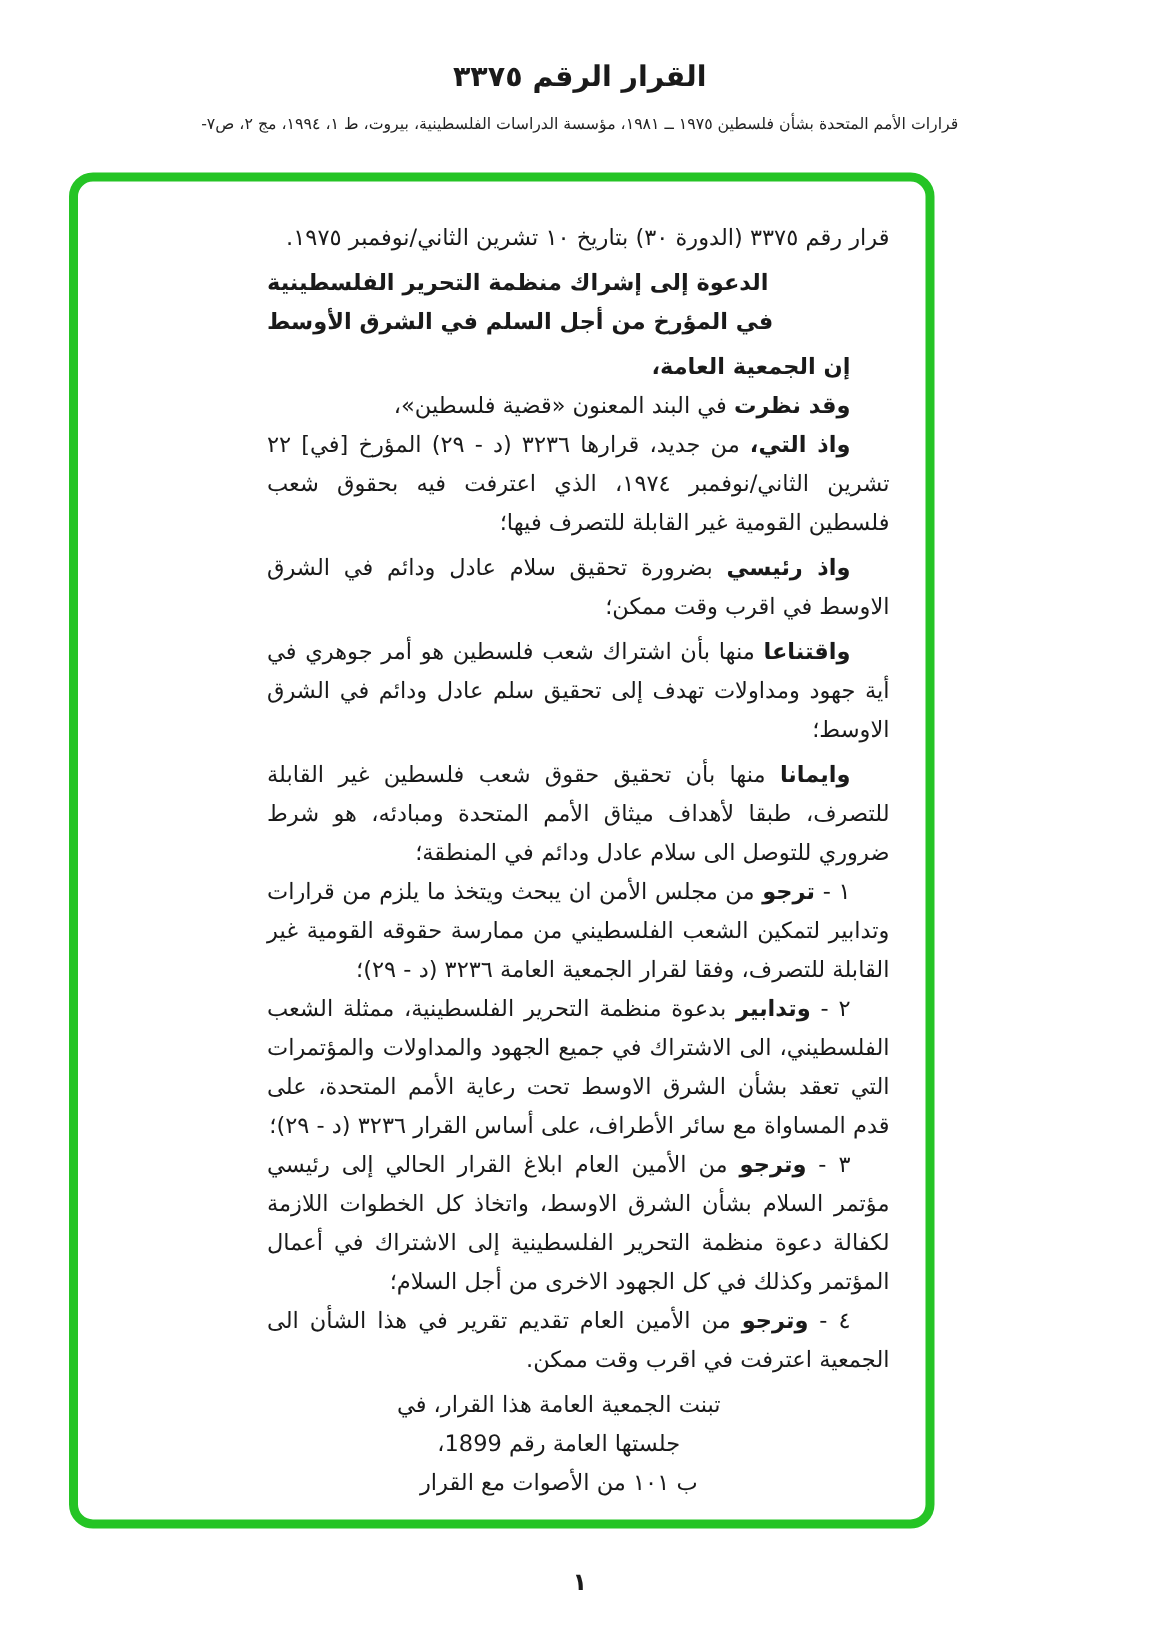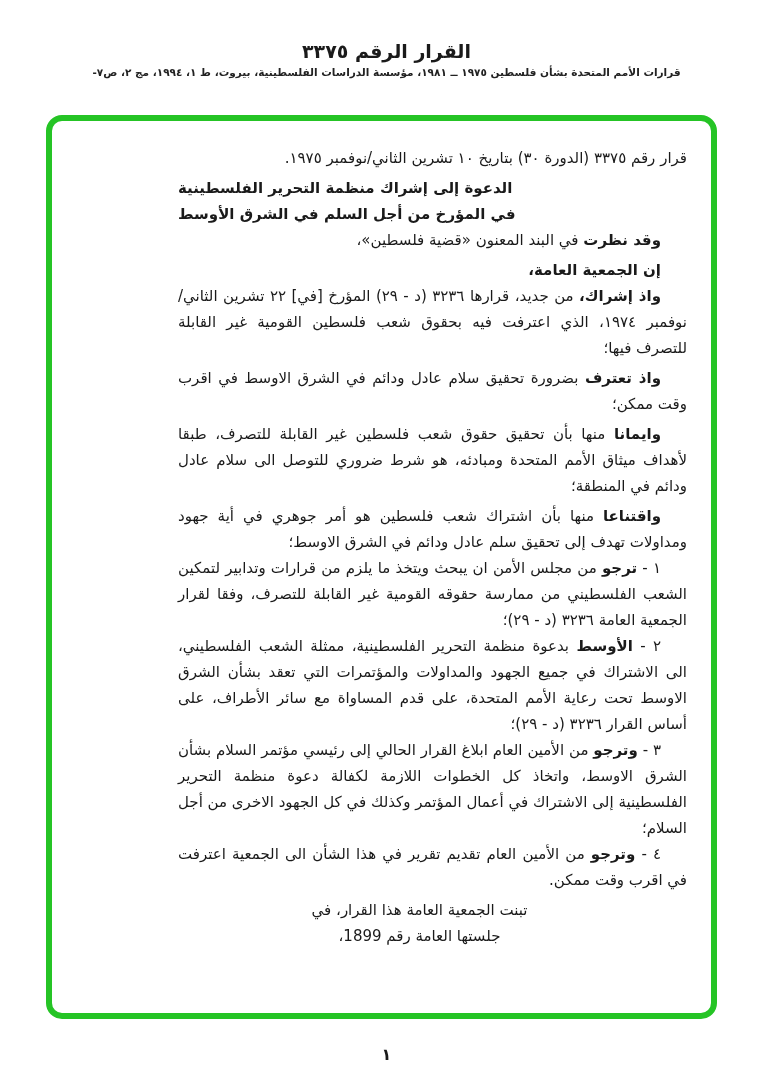--- a/index.html
+++ b/index.html
@@ -7,26 +7,26 @@
   .page {
     position:relative;
     width:773px; height:1088px;
     background:#ffffff;
     font-family:"DejaVu Sans", sans-serif;
     color:#1a1a1a;
     overflow:hidden;
   }
   .header { text-align:center; padding-top:40px; direction:rtl; }
   .header-title { font-size:19px; font-weight:bold; letter-spacing:0.5px; }
-  .citation { font-size:10.5px; margin-top:4px; color:#222;font-weight:bold; }
+  .citation { font-size:10.5px; margin-top:15px; color:#222; }
 
   .frame {
     position:absolute;
     left:46px; top:115px;
-    width:671px; height:904px;
+    width:577px; height:904px;
     border:6px solid #f9a8d4;
     border-radius:16px;
     background:#ffffff;
   }
   .doc-body {
     direction:rtl;
     text-align:justify;
     padding:24px 24px 0 126px;
     font-size:15px;
     line-height:26px;
@@ -58,63 +58,64 @@
   </div>
 
   <div class="frame" style="border-color: rgb(37, 196, 37);">
     <div class="doc-body">
 
       <p class="intro">قرار رقم ٣٣٧٥ (الدورة ٣٠) بتاريخ ١٠ تشرين الثاني/نوفمبر ١٩٧٥.</p>
 
       <p class="doc-title">الدعوة إلى إشراك منظمة التحرير الفلسطينية</p>
       <p class="doc-title">في المؤرخ من أجل السلم في الشرق الأوسط</p>
 
-      <p class="para">
-        <span class="prefix"></span><span class="lead">وقد نظرت</span><span> في البند المعنون «قضية فلسطين»،</span>
-      </p>
-
       <p class="para sp">
         <span class="prefix"></span><span class="lead">إن الجمعية العامة،</span><span></span>
       </p>
 
       <p class="para">
-        <span class="prefix"></span><span class="lead">واذ إشراك،</span><span> من جديد، قرارها ٣٢٣٦ (د - ٢٩) المؤرخ [في] ٢٢ تشرين الثاني/نوفمبر ١٩٧٤، الذي اعترفت فيه بحقوق شعب فلسطين القومية غير القابلة للتصرف فيها؛</span>
+        <span class="prefix"></span><span class="lead">وقد نظرت</span><span> في البند المعنون «قضية فلسطين»،</span>
+      </p>
+
+      <p class="para">
+        <span class="prefix"></span><span class="lead">واذ التي،</span><span> من جديد، قرارها ٣٢٣٦ (د - ٢٩) المؤرخ [في] ٢٢ تشرين الثاني/نوفمبر ١٩٧٤، الذي اعترفت فيه بحقوق شعب فلسطين القومية غير القابلة للتصرف فيها؛</span>
       </p>
 
       <p class="para sp">
-        <span class="prefix"></span><span class="lead">واذ تعترف</span><span> بضرورة تحقيق سلام عادل ودائم في الشرق الاوسط في اقرب وقت ممكن؛</span>
+        <span class="prefix"></span><span class="lead">واذ رئيسي</span><span> بضرورة تحقيق سلام عادل ودائم في الشرق الاوسط في اقرب وقت ممكن؛</span>
+      </p>
+
+      <p class="para sp">
+        <span class="prefix"></span><span class="lead">واقتناعا</span><span> منها بأن اشتراك شعب فلسطين هو أمر جوهري في أية جهود ومداولات تهدف إلى تحقيق سلم عادل ودائم في الشرق الاوسط؛</span>
       </p>
 
       <p class="para sp">
         <span class="prefix"></span><span class="lead">وايمانا</span><span> منها بأن تحقيق حقوق شعب فلسطين غير القابلة للتصرف، طبقا لأهداف ميثاق الأمم المتحدة ومبادئه، هو شرط ضروري للتوصل الى سلام عادل ودائم في المنطقة؛</span>
-      </p>
-
-      <p class="para sp">
-        <span class="prefix"></span><span class="lead">واقتناعا</span><span> منها بأن اشتراك شعب فلسطين هو أمر جوهري في أية جهود ومداولات تهدف إلى تحقيق سلم عادل ودائم في الشرق الاوسط؛</span>
       </p>
 
       <p class="para">
         <span class="prefix">١ - </span><span class="lead">ترجو</span><span> من مجلس الأمن ان يبحث ويتخذ ما يلزم من قرارات وتدابير لتمكين الشعب الفلسطيني من ممارسة حقوقه القومية غير القابلة للتصرف، وفقا لقرار الجمعية العامة ٣٢٣٦ (د - ٢٩)؛</span>
       </p>
 
       <p class="para">
-        <span class="prefix">٢ - </span><span class="lead">الأوسط</span><span> بدعوة منظمة التحرير الفلسطينية، ممثلة الشعب الفلسطيني، الى الاشتراك في جميع الجهود والمداولات والمؤتمرات التي تعقد بشأن الشرق الاوسط تحت رعاية الأمم المتحدة، على قدم المساواة مع سائر الأطراف، على أساس القرار ٣٢٣٦ (د - ٢٩)؛</span>
+        <span class="prefix">٢ - </span><span class="lead">وتدابير</span><span> بدعوة منظمة التحرير الفلسطينية، ممثلة الشعب الفلسطيني، الى الاشتراك في جميع الجهود والمداولات والمؤتمرات التي تعقد بشأن الشرق الاوسط تحت رعاية الأمم المتحدة، على قدم المساواة مع سائر الأطراف، على أساس القرار ٣٢٣٦ (د - ٢٩)؛</span>
       </p>
 
       <p class="para">
         <span class="prefix">٣ - </span><span class="lead">وترجو</span><span> من الأمين العام ابلاغ القرار الحالي إلى رئيسي مؤتمر السلام بشأن الشرق الاوسط، واتخاذ كل الخطوات اللازمة لكفالة دعوة منظمة التحرير الفلسطينية إلى الاشتراك في أعمال المؤتمر وكذلك في كل الجهود الاخرى من أجل السلام؛</span>
       </p>
 
       <p class="para">
         <span class="prefix">٤ - </span><span class="lead">وترجو</span><span> من الأمين العام تقديم تقرير في هذا الشأن الى الجمعية اعترفت في اقرب وقت ممكن.</span>
       </p>
 
       <div class="closing">
         <p>تبنت الجمعية العامة هذا القرار، في</p>
         <p>جلستها العامة رقم 1899،</p>
+        <p>ب ١٠١ من الأصوات مع القرار</p>
       </div>
 
     </div>
   </div>
 
   <div class="footer">
     <span>١</span>
   </div>
 
 </div>

